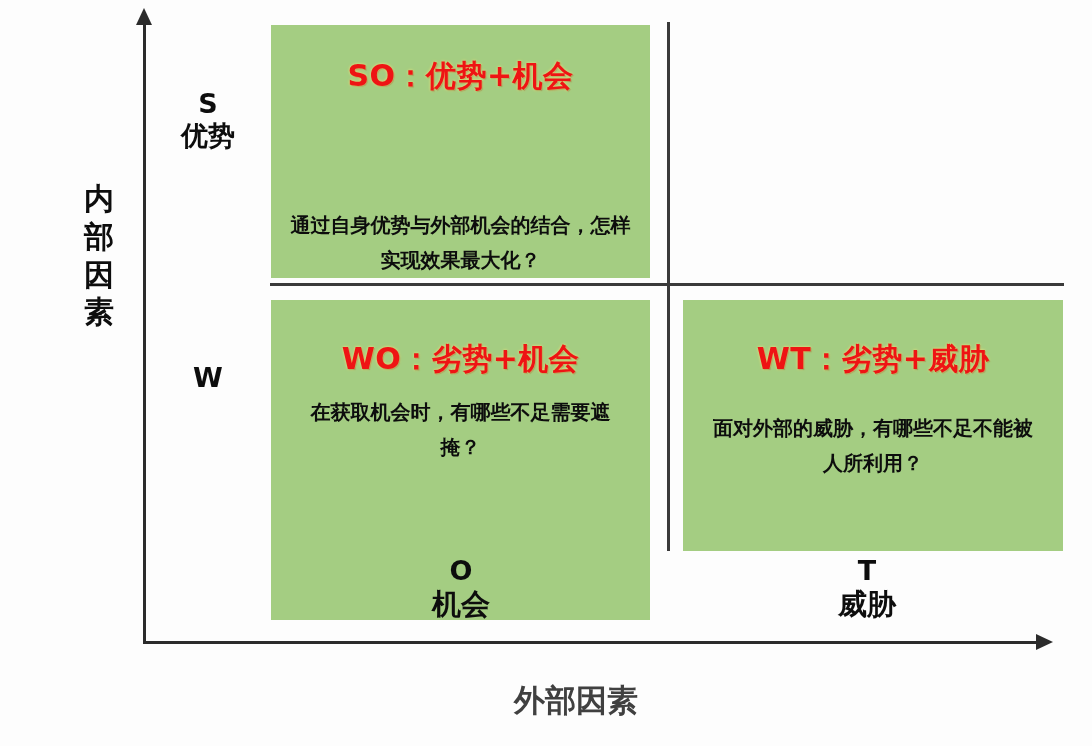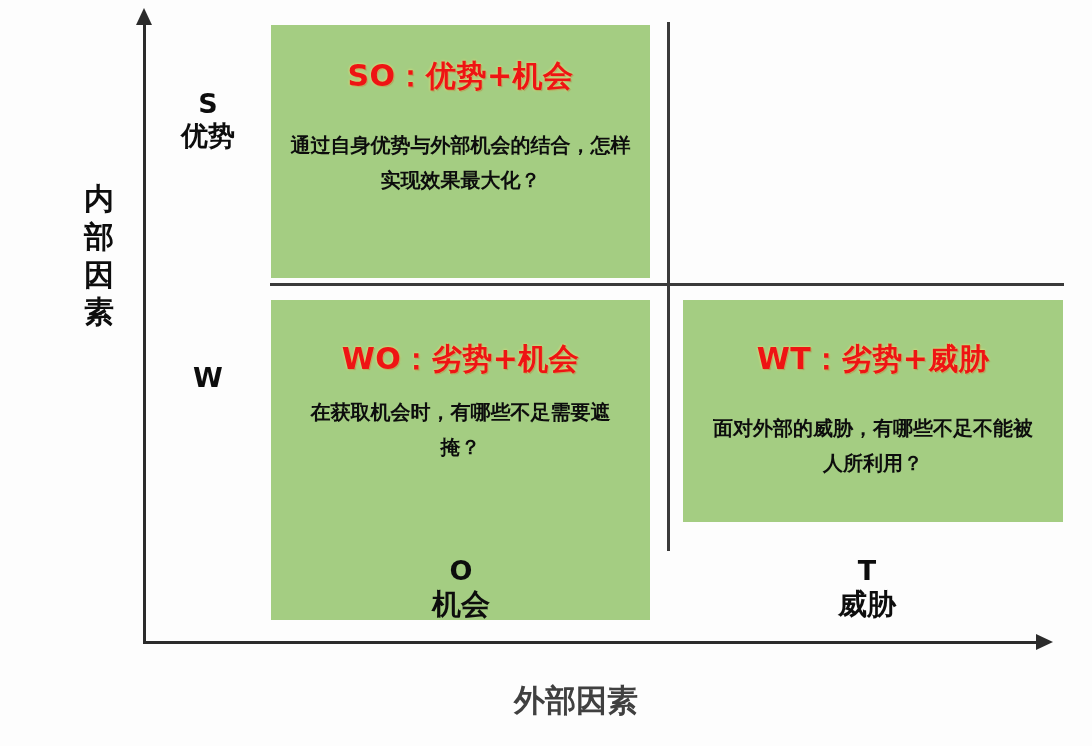--- a/index.html
+++ b/index.html
@@ -77,24 +77,24 @@
 
   
   .quadrant {
     position: absolute;
     background: #a4cd82;
     display: flex;
     flex-direction: column;
     align-items: center;
     box-sizing: border-box;
   }
-  #quad-so { left: 271px; top: 25px;  width: 379px; height: 253px; padding-top: 34px; }
+  #quad-so { left: 271px; top: 25px;  width: 379px; height: 253px; padding-top: 34px; justify-content: space-between; }
   #quad-st { left: 683px; top: 25px;  width: 380px; height: 253px; padding-top: 45px; }
   #quad-wo { left: 271px; top: 300px; width: 379px; height: 320px; padding-top: 42px; }
-  #quad-wt { left: 683px; top: 300px; width: 380px; height: 222px; padding-top: 42px; }
+  #quad-wt { left: 683px; top: 300px; width: 380px; height: 251px; padding-top: 42px; }
 
   .quad-title {
     color: #ee1414;
     font-size: 30px;
     font-weight: bold;
     letter-spacing: 0.5px;
     line-height: 1.1;
     text-shadow: 0 0 3px rgba(255,230,120,0.95),
                  1px 1px 1px rgba(120,30,0,0.35);
     white-space: nowrap;

